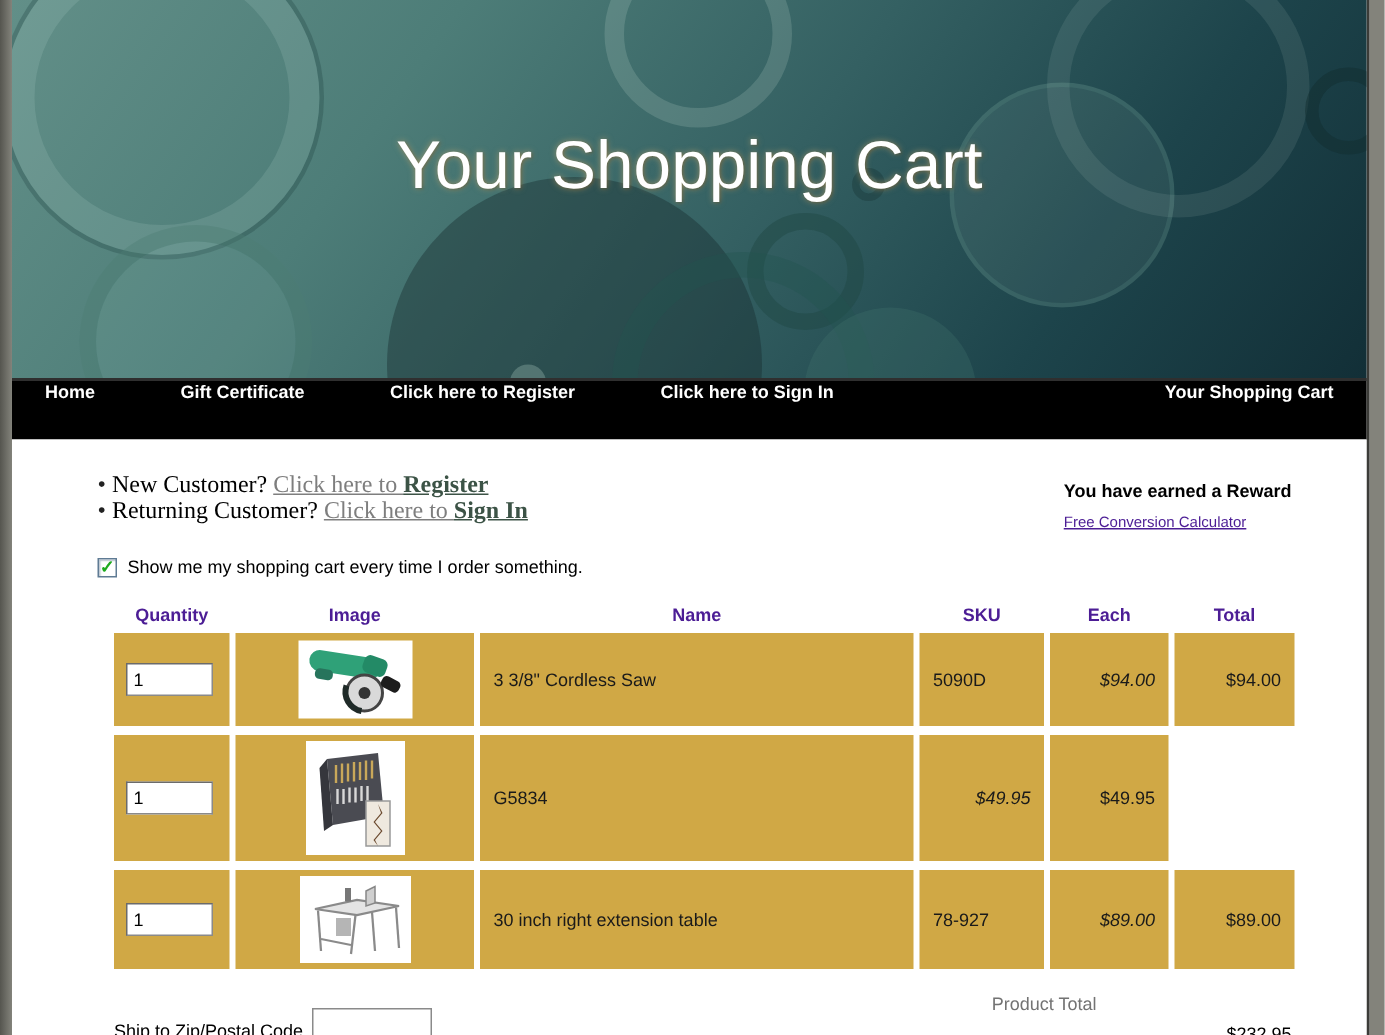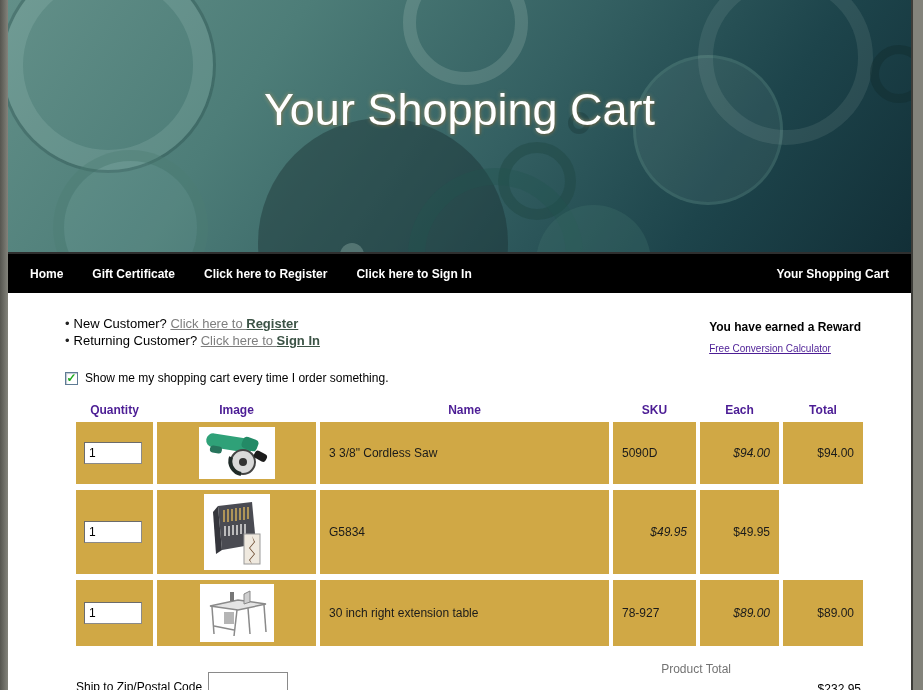--- a/index.html
+++ b/index.html
@@ -25,30 +25,30 @@
   .c8  { left:690px; top:-30px;  width:175px; height:175px; border:15px solid rgba(210,230,220,0.10); }
   .c9  { left:862px; top:45px;   width:58px;  height:58px;  border:9px solid rgba(18,45,48,0.5); }
   .c10 { left:45px;  top:150px;  width:155px; height:155px; background:rgba(150,192,182,0.13); border:11px solid rgba(55,105,95,0.30); }
   .c11 { left:400px; top:168px;  width:175px; height:175px; border:17px solid rgba(35,85,78,0.38); }
   .c12 { left:528px; top:205px;  width:115px; height:115px; background:rgba(70,120,110,0.28); }
   .hero-title { position:relative; z-index:5; text-align:center; padding-top:84px;
                 color:#ffffff; font-size:45px; font-weight:400; letter-spacing:0;
                 text-shadow:0 0 4px rgba(230,180,110,0.55), 1px 1px 2px rgba(60,40,10,0.35); }
 
   
-  .navbar { display:flex; align-items:center; height:41px; background:#000;
-            border-top:2px solid #2f2f2f; padding:0 22px 0 22px; }
+  .navbar { display:flex; align-items:flex-start; height:41px; background:#000;
+            border-top:2px solid #2f2f2f; padding:0 22px 0 22px;gap:28px; }
   .nav-item { color:#fff; font-size:12px; font-weight:bold; margin-right:29px; cursor:pointer; white-space:nowrap; }
   .nav-spacer { flex:1; }
   .nav-item.right { margin-right:0; }
 
   
   .content { padding:22px 50px 0 57px; background:#fff; }
   .top-row { display:flex; justify-content:space-between; }
-  .cust-links { font-size:13px; color:#000; line-height:17px; }
+  .cust-links { font-size:16px; color:#000; line-height:17px;font-family:Liberation Serif, serif; }
   .bullet { color:#222; margin-right:4px; }
   .link-gray { color:#7e7e7e; text-decoration:underline; cursor:pointer; }
   .link-strong { color:#3c5346; font-weight:bold; text-decoration:underline; cursor:pointer; }
   .reward-box { text-align:left; padding-top:5px; }
   .reward-msg { font-size:12px; font-weight:bold; color:#000; margin-bottom:9px; }
   .reward-link { font-size:10px; color:#4c1d95; text-decoration:underline; cursor:pointer; }
 
   .checkbox-row { display:flex; align-items:center; margin-top:17px; font-size:12px; color:#000; }
   .checkbox { width:13px; height:13px; background:#fff; border:1px solid #5f7b94; margin-right:7px;
               display:flex; align-items:center; justify-content:center; cursor:pointer;

